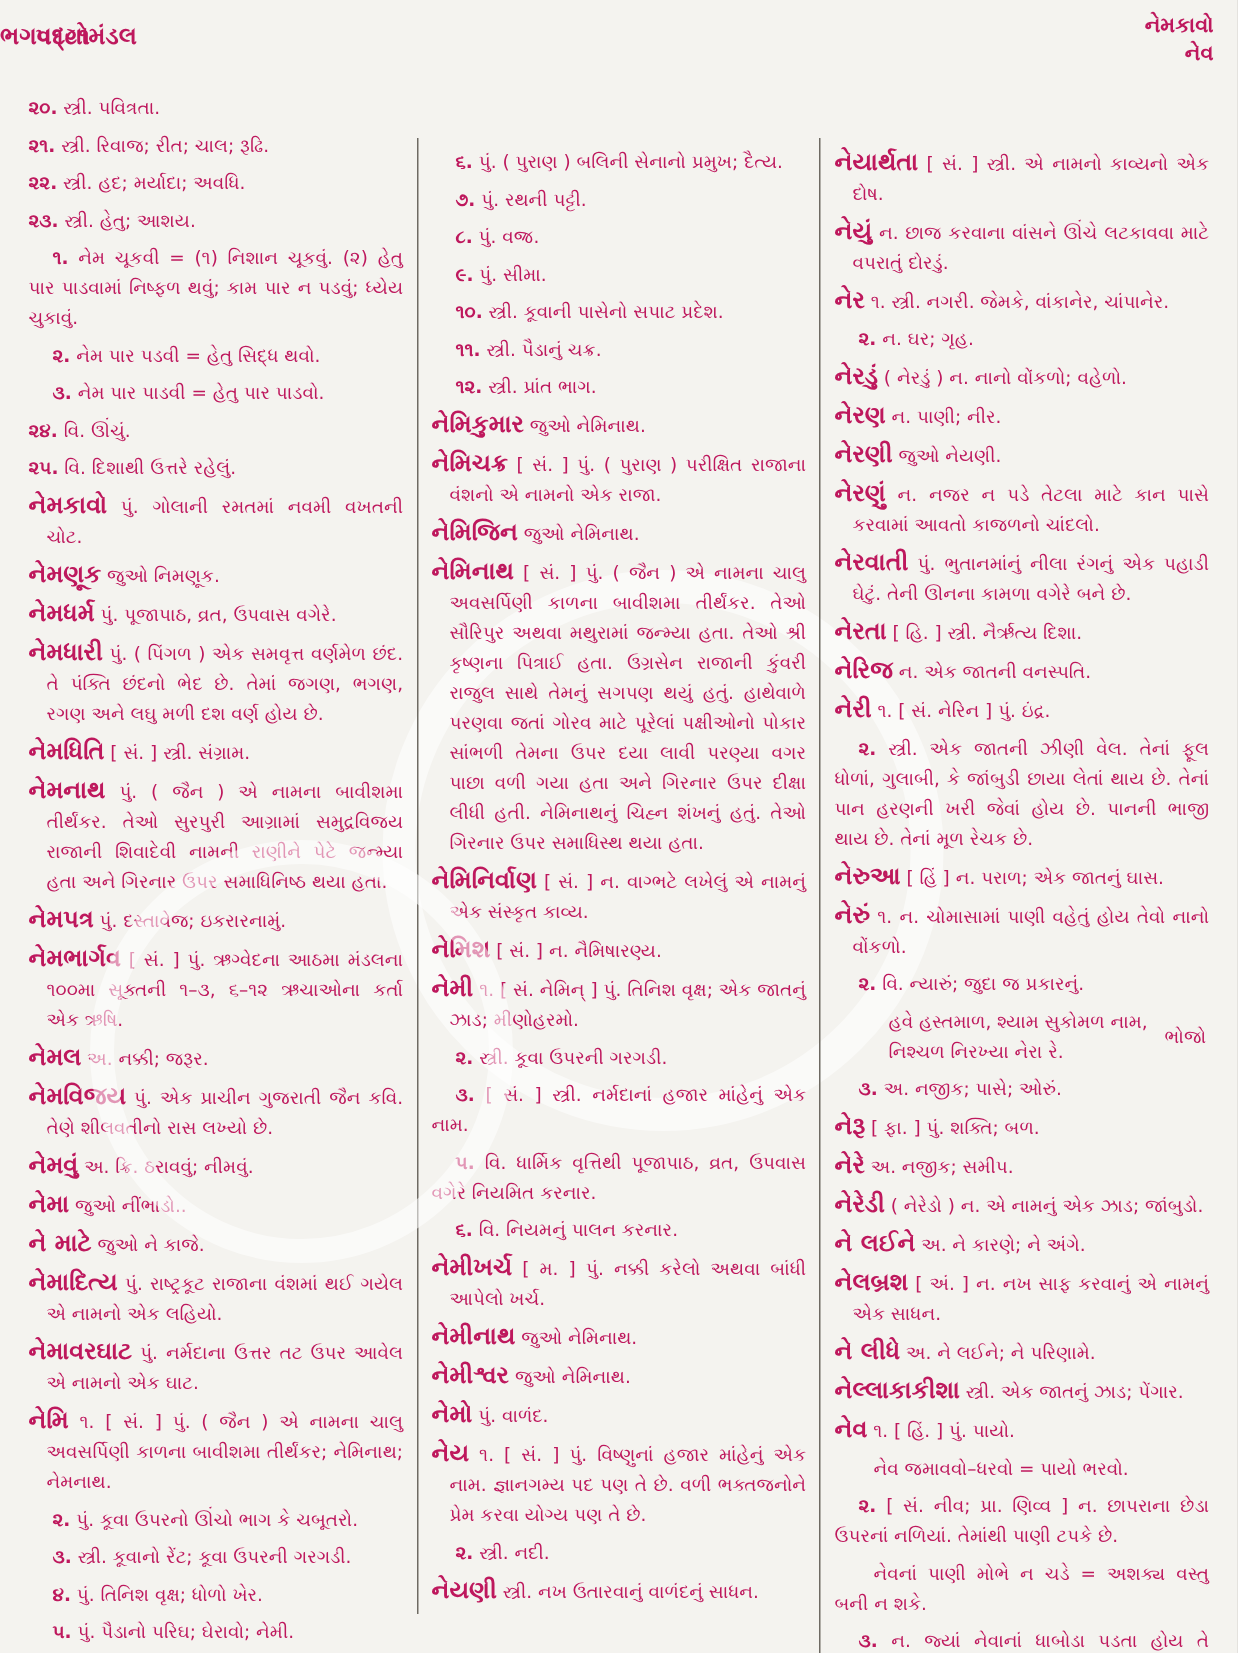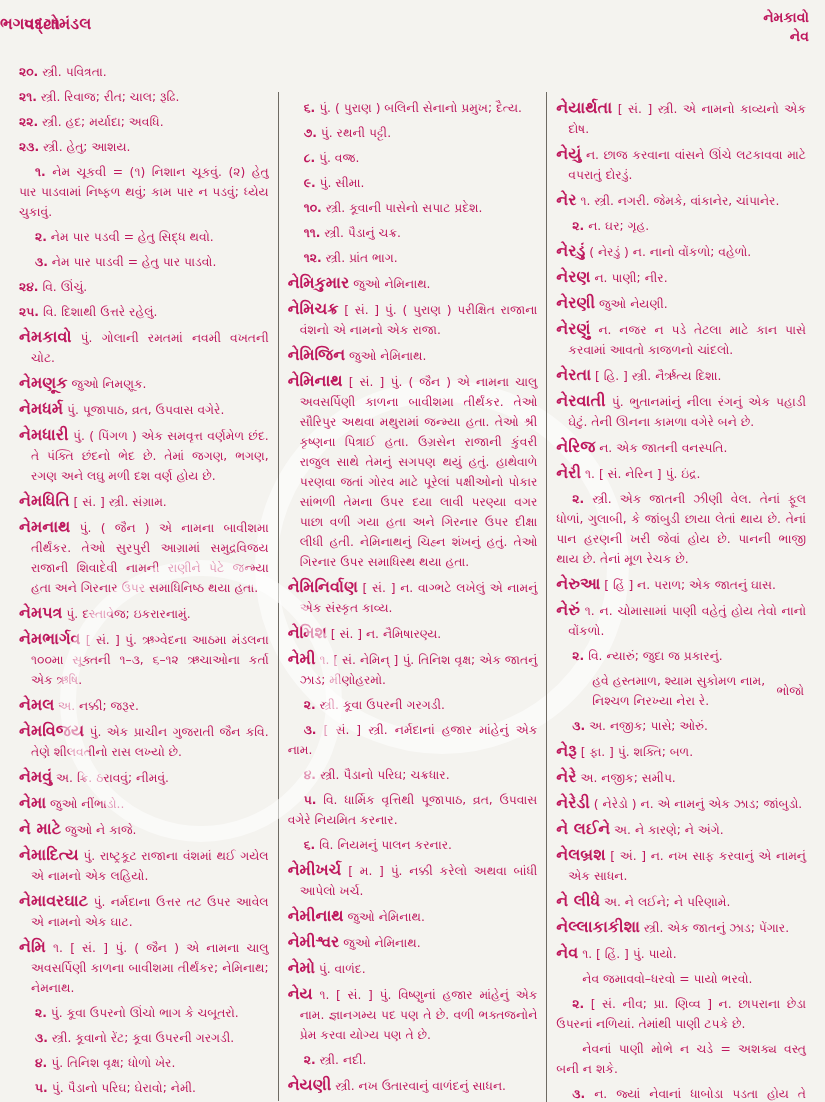--- a/index.html
+++ b/index.html
@@ -95,42 +95,41 @@
         <div class="block sub"><span class="num">૧૨.</span> સ્ત્રી. પ્રાંત ભાગ.</div>
         <div class="block entry"><span class="head">નેમિકુમાર</span> જુઓ નેમિનાથ.</div>
         <div class="block entry"><span class="head">નેમિચક્ર</span> [ સં. ] પું. ( પુરાણ ) પરીક્ષિત રાજાના વંશનો એ નામનો એક રાજા.</div>
         <div class="block entry"><span class="head">નેમિજિન</span> જુઓ નેમિનાથ.</div>
         <div class="block entry"><span class="head">નેમિનાથ</span> [ સં. ] પું. ( જૈન ) એ નામના ચાલુ અવસર્પિણી કાળના બાવીશમા તીર્થંકર. તેઓ સૌરિપુર અથવા મથુરામાં જન્મ્યા હતા. તેઓ શ્રી કૃષ્ણના પિત્રાઈ હતા. ઉગ્રસેન રાજાની કુંવરી રાજુલ સાથે તેમનું સગપણ થયું હતું. હાથેવાળે પરણવા જતાં ગોરવ માટે પૂરેલાં પક્ષીઓનો પોકાર સાંભળી તેમના ઉપર દયા લાવી પરણ્યા વગર પાછા વળી ગયા હતા અને ગિરનાર ઉપર દીક્ષા લીધી હતી. નેમિનાથનું ચિહ્ન શંખનું હતું. તેઓ ગિરનાર ઉપર સમાધિસ્થ થયા હતા.</div>
         <div class="block entry"><span class="head">નેમિનિર્વાણ</span> [ સં. ] ન. વાગ્ભટે લખેલું એ નામનું એક સંસ્કૃત કાવ્ય.</div>
         <div class="block entry"><span class="head">નેમિશ</span> [ સં. ] ન. નૈમિષારણ્ય.</div>
         <div class="block entry"><span class="head">નેમી</span> ૧. [ સં. નેમિન્ ] પું. તિનિશ વૃક્ષ; એક જાતનું ઝાડ; મીણોહરમો.</div>
         <div class="block sub"><span class="num">૨.</span> સ્ત્રી. કૂવા ઉપરની ગરગડી.</div>
         <div class="block sub"><span class="num">૩.</span> [ સં. ] સ્ત્રી. નર્મદાનાં હજાર માંહેનું એક નામ.</div>
-        <div class="block sub"><span class="num">૪.</span> સ્ત્રી. પૈડાનો પરિઘ; ચક્રધાર.</div>
         <div class="block sub"><span class="num">૫.</span> વિ. ધાર્મિક વૃત્તિથી પૂજાપાઠ, વ્રત, ઉપવાસ વગેરે નિયમિત કરનાર.</div>
         <div class="block sub"><span class="num">૬.</span> વિ. નિયમનું પાલન કરનાર.</div>
         <div class="block entry"><span class="head">નેમીખર્ચ</span> [ મ. ] પું. નક્કી કરેલો અથવા બાંધી આપેલો ખર્ચ.</div>
         <div class="block entry"><span class="head">નેમીનાથ</span> જુઓ નેમિનાથ.</div>
         <div class="block entry"><span class="head">નેમીશ્વર</span> જુઓ નેમિનાથ.</div>
         <div class="block entry"><span class="head">નેમો</span> પું. વાળંદ.</div>
         <div class="block entry"><span class="head">નેય</span> ૧. [ સં. ] પું. વિષ્ણુનાં હજાર માંહેનું એક નામ. જ્ઞાનગમ્ય પદ પણ તે છે. વળી ભક્તજનોને પ્રેમ કરવા યોગ્ય પણ તે છે.</div>
         <div class="block sub"><span class="num">૨.</span> સ્ત્રી. નદી.</div>
         <div class="block entry"><span class="head">નેયણી</span> સ્ત્રી. નખ ઉતારવાનું વાળંદનું સાધન.</div>
       </div>
     <div class="col">
         <div class="block entry"><span class="head">નેયાર્થતા</span> [ સં. ] સ્ત્રી. એ નામનો કાવ્યનો એક દોષ.</div>
         <div class="block entry"><span class="head">નેયું</span> ન. છાજ કરવાના વાંસને ઊંચે લટકાવવા માટે વપરાતું દોરડું.</div>
         <div class="block entry"><span class="head">નેર</span> ૧. સ્ત્રી. નગરી. જેમકે, વાંકાનેર, ચાંપાનેર.</div>
         <div class="block sub"><span class="num">૨.</span> ન. ઘર; ગૃહ.</div>
         <div class="block entry"><span class="head">નેરડું</span> ( નેરડું ) ન. નાનો વોંકળો; વહેળો.</div>
         <div class="block entry"><span class="head">નેરણ</span> ન. પાણી; નીર.</div>
         <div class="block entry"><span class="head">નેરણી</span> જુઓ નેયણી.</div>
         <div class="block entry"><span class="head">નેરણું</span> ન. નજર ન પડે તેટલા માટે કાન પાસે કરવામાં આવતો કાજળનો ચાંદલો.</div>
+        <div class="block entry"><span class="head">નેરવાતી</span> પું. ભુતાનમાંનું નીલા રંગનું એક પહાડી ઘેટું. તેની ઊનના કામળા વગેરે બને છે.</div>
         <div class="block entry"><span class="head">નેરતા</span> [ હિ. ] સ્ત્રી. નૈર્ઋત્ય દિશા.</div>
-        <div class="block entry"><span class="head">નેરવાતી</span> પું. ભુતાનમાંનું નીલા રંગનું એક પહાડી ઘેટું. તેની ઊનના કામળા વગેરે બને છે.</div>
         <div class="block entry"><span class="head">નેરિજ</span> ન. એક જાતની વનસ્પતિ.</div>
         <div class="block entry"><span class="head">નેરી</span> ૧. [ સં. નેરિન ] પું. ઇંદ્ર.</div>
         <div class="block sub"><span class="num">૨.</span> સ્ત્રી. એક જાતની ઝીણી વેલ. તેનાં ફૂલ ધોળાં, ગુલાબી, કે જાંબુડી છાયા લેતાં થાય છે. તેનાં પાન હરણની ખરી જેવાં હોય છે. પાનની ભાજી થાય છે. તેનાં મૂળ રેચક છે.</div>
         <div class="block entry"><span class="head">નેરુઆ</span> [ હિં ] ન. પરાળ; એક જાતનું ઘાસ.</div>
         <div class="block entry"><span class="head">નેરું</span> ૧. ન. ચોમાસામાં પાણી વહેતું હોય તેવો નાનો વોંકળો.</div>
         <div class="block sub"><span class="num">૨.</span> વિ. ન્યારું; જુદા જ પ્રકારનું.</div>
         <div class="block verse">
           <div class="verse-line">હવે હસ્તમાળ, શ્યામ સુકોમળ નામ,</div>
           <div class="verse-line">નિશ્ચળ નિરખ્યા નેરા રે.</div>
           <div class="attribution">ભોજો</div>

